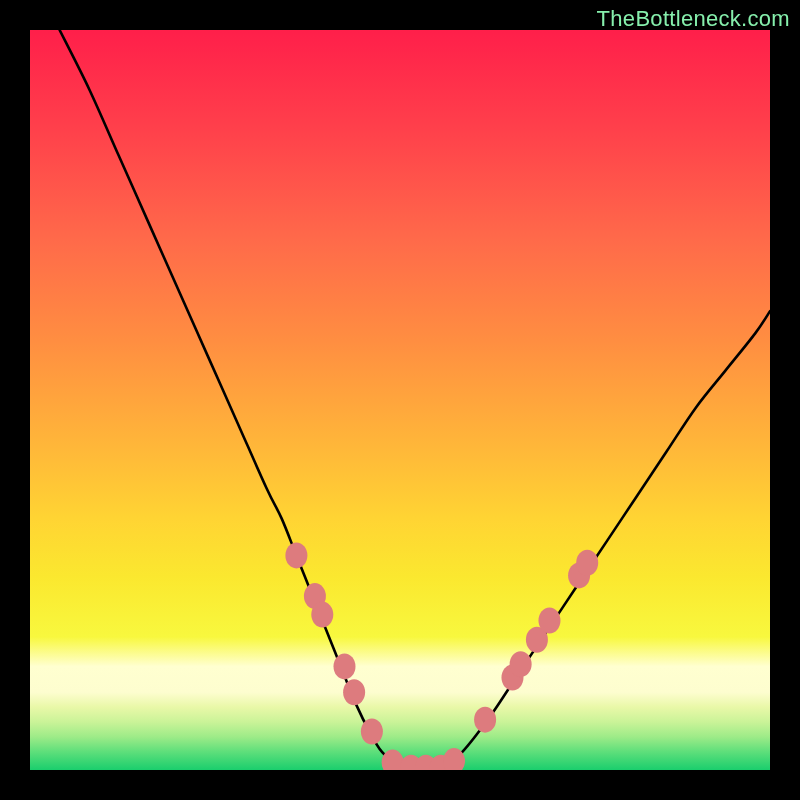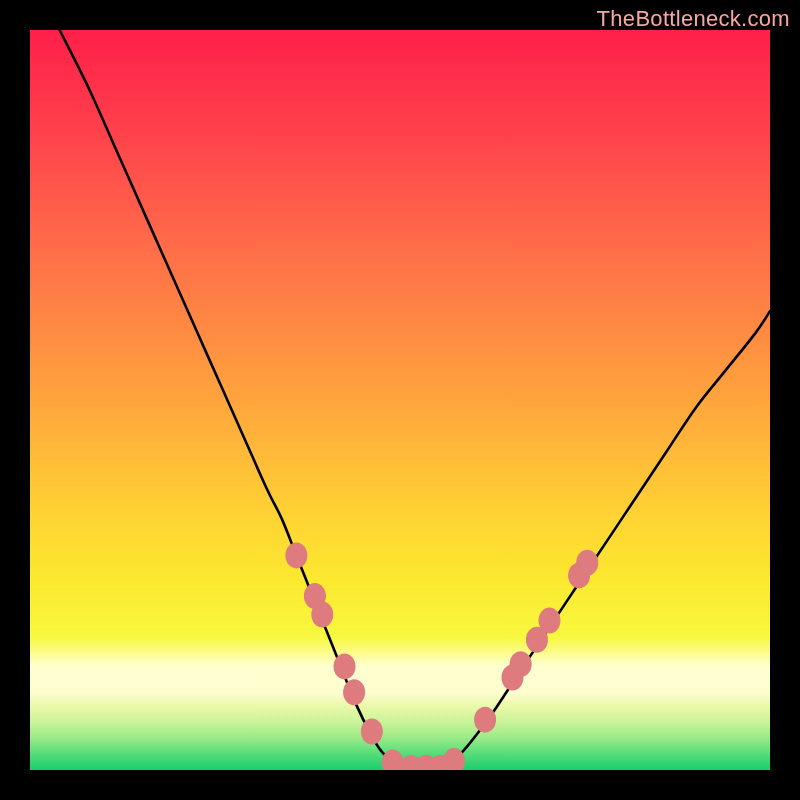--- a/index.html
+++ b/index.html
@@ -26,21 +26,21 @@
     overflow: hidden;
   }
   .gradient-bg {
     position: absolute;
     inset: 0;
   }
   .watermark {
     position: absolute;
     top: 6px;
     right: 10px;
-    color: #fca5a5;
+    color: #86efac;
     font-size: 22px;
     font-weight: 500;
     letter-spacing: 0.3px;
     user-select: none;
   }
   svg.curve {
     position: absolute;
     inset: 0;
   }
   .marker {

